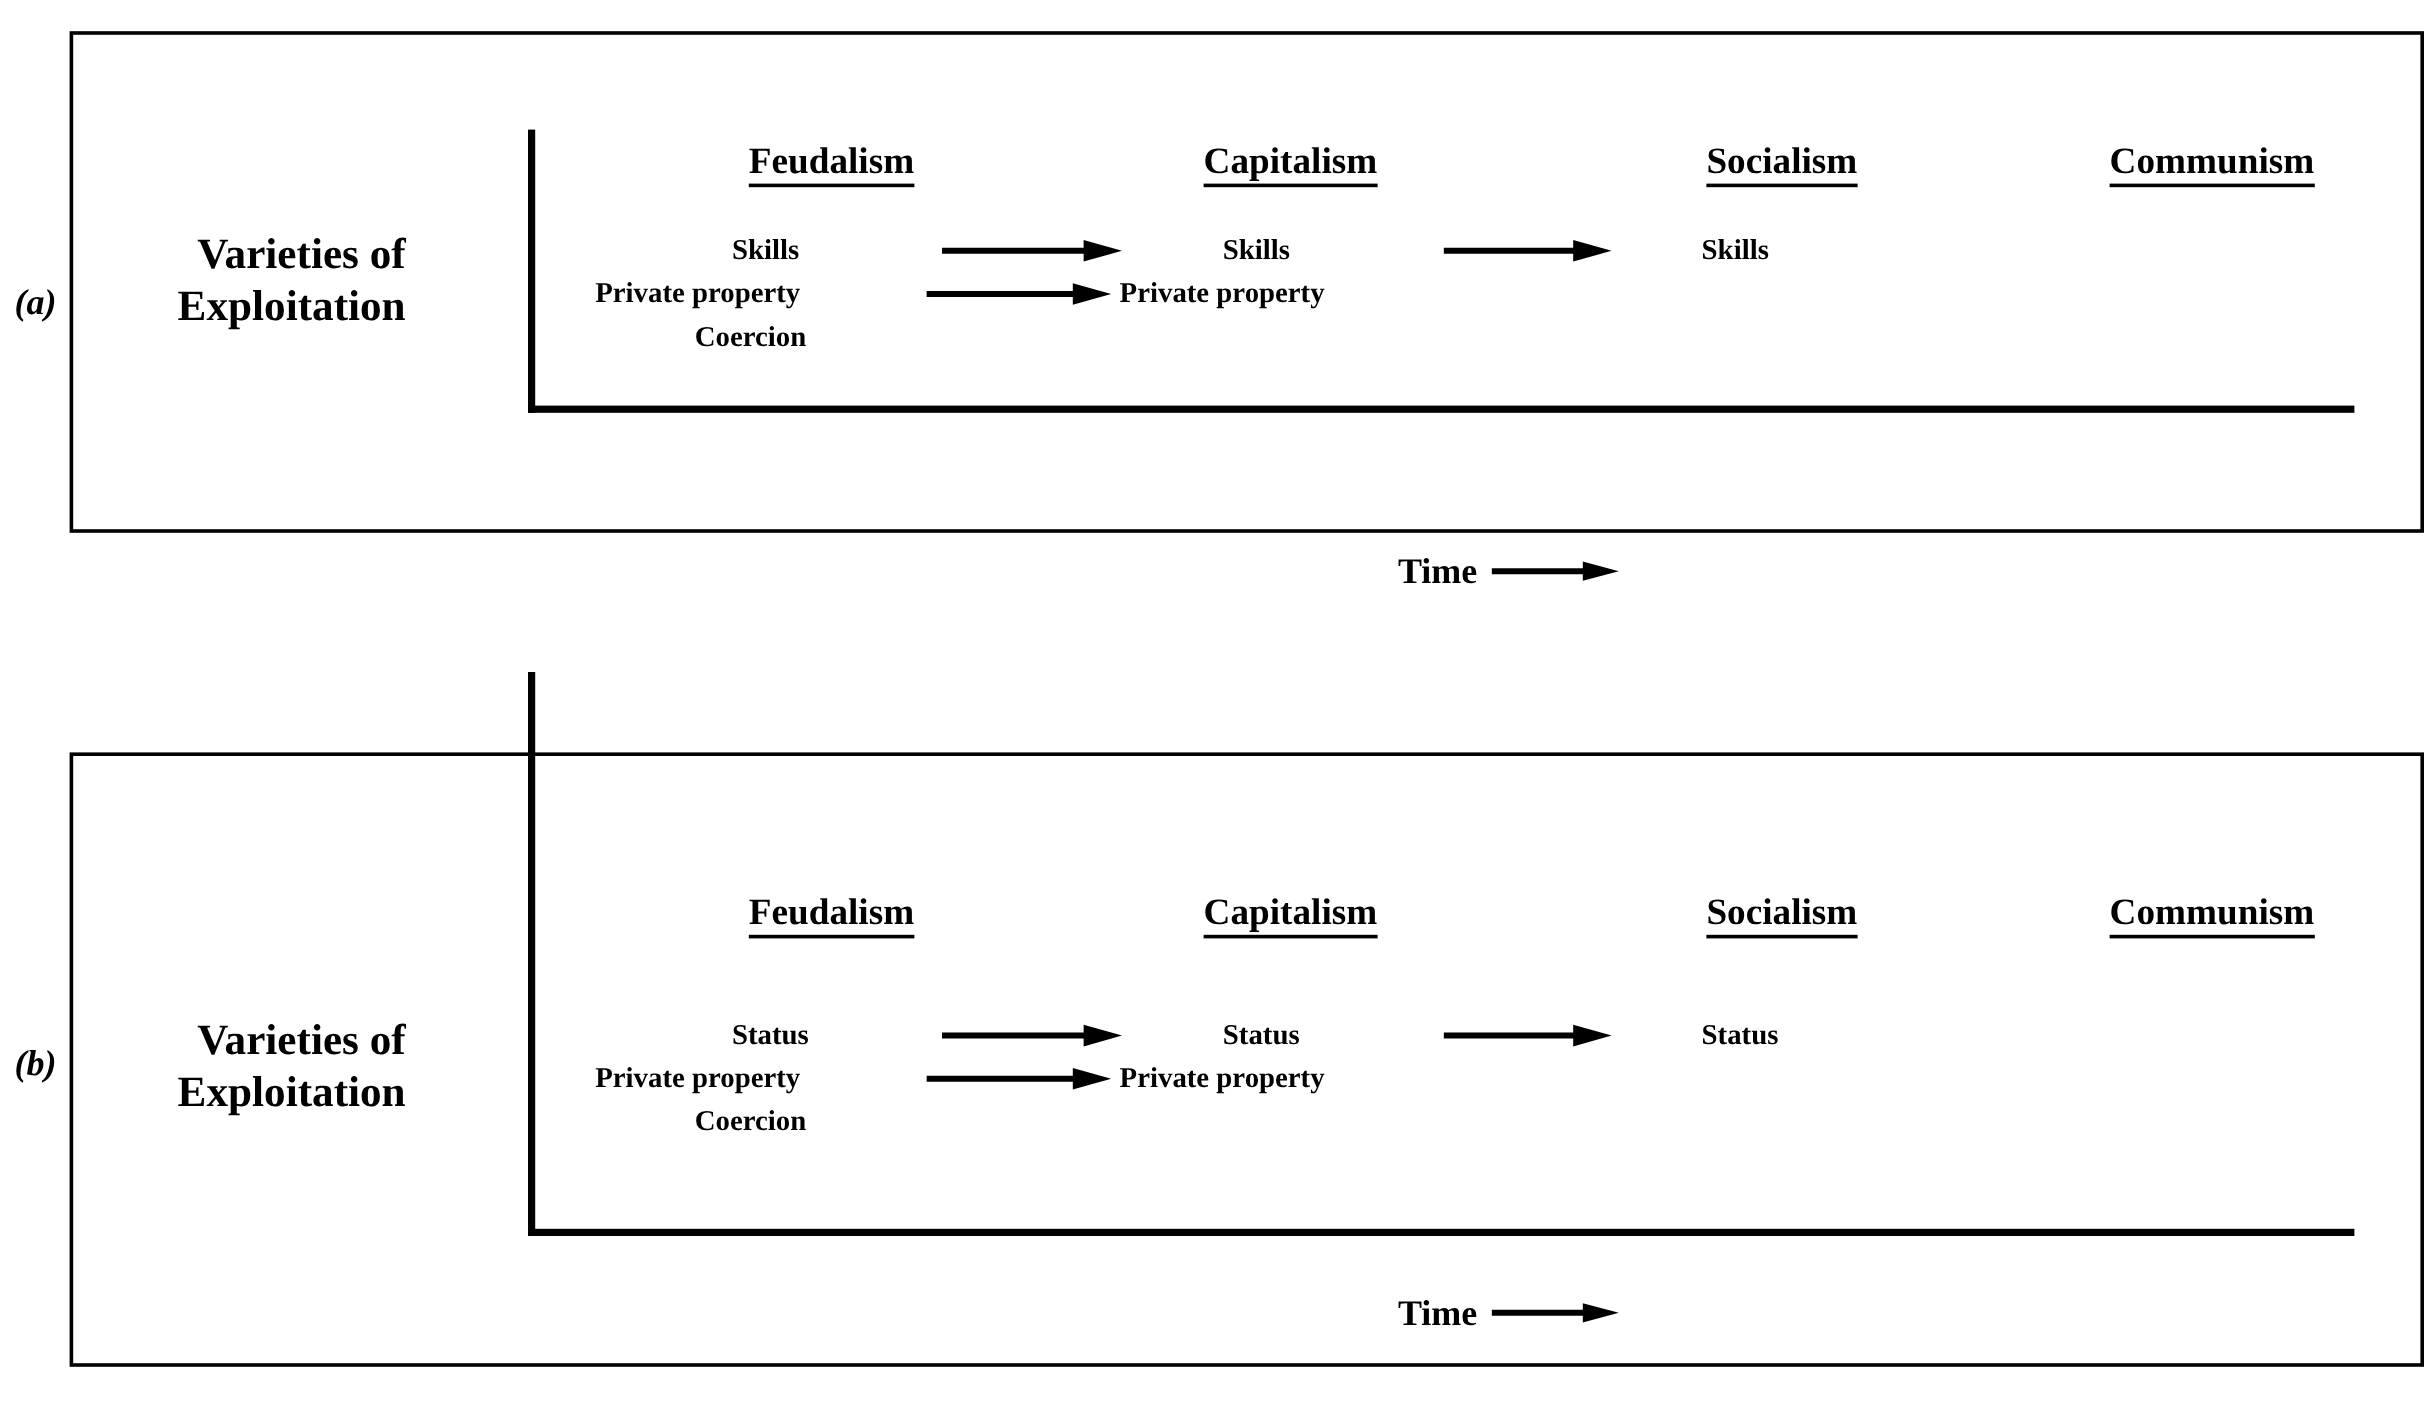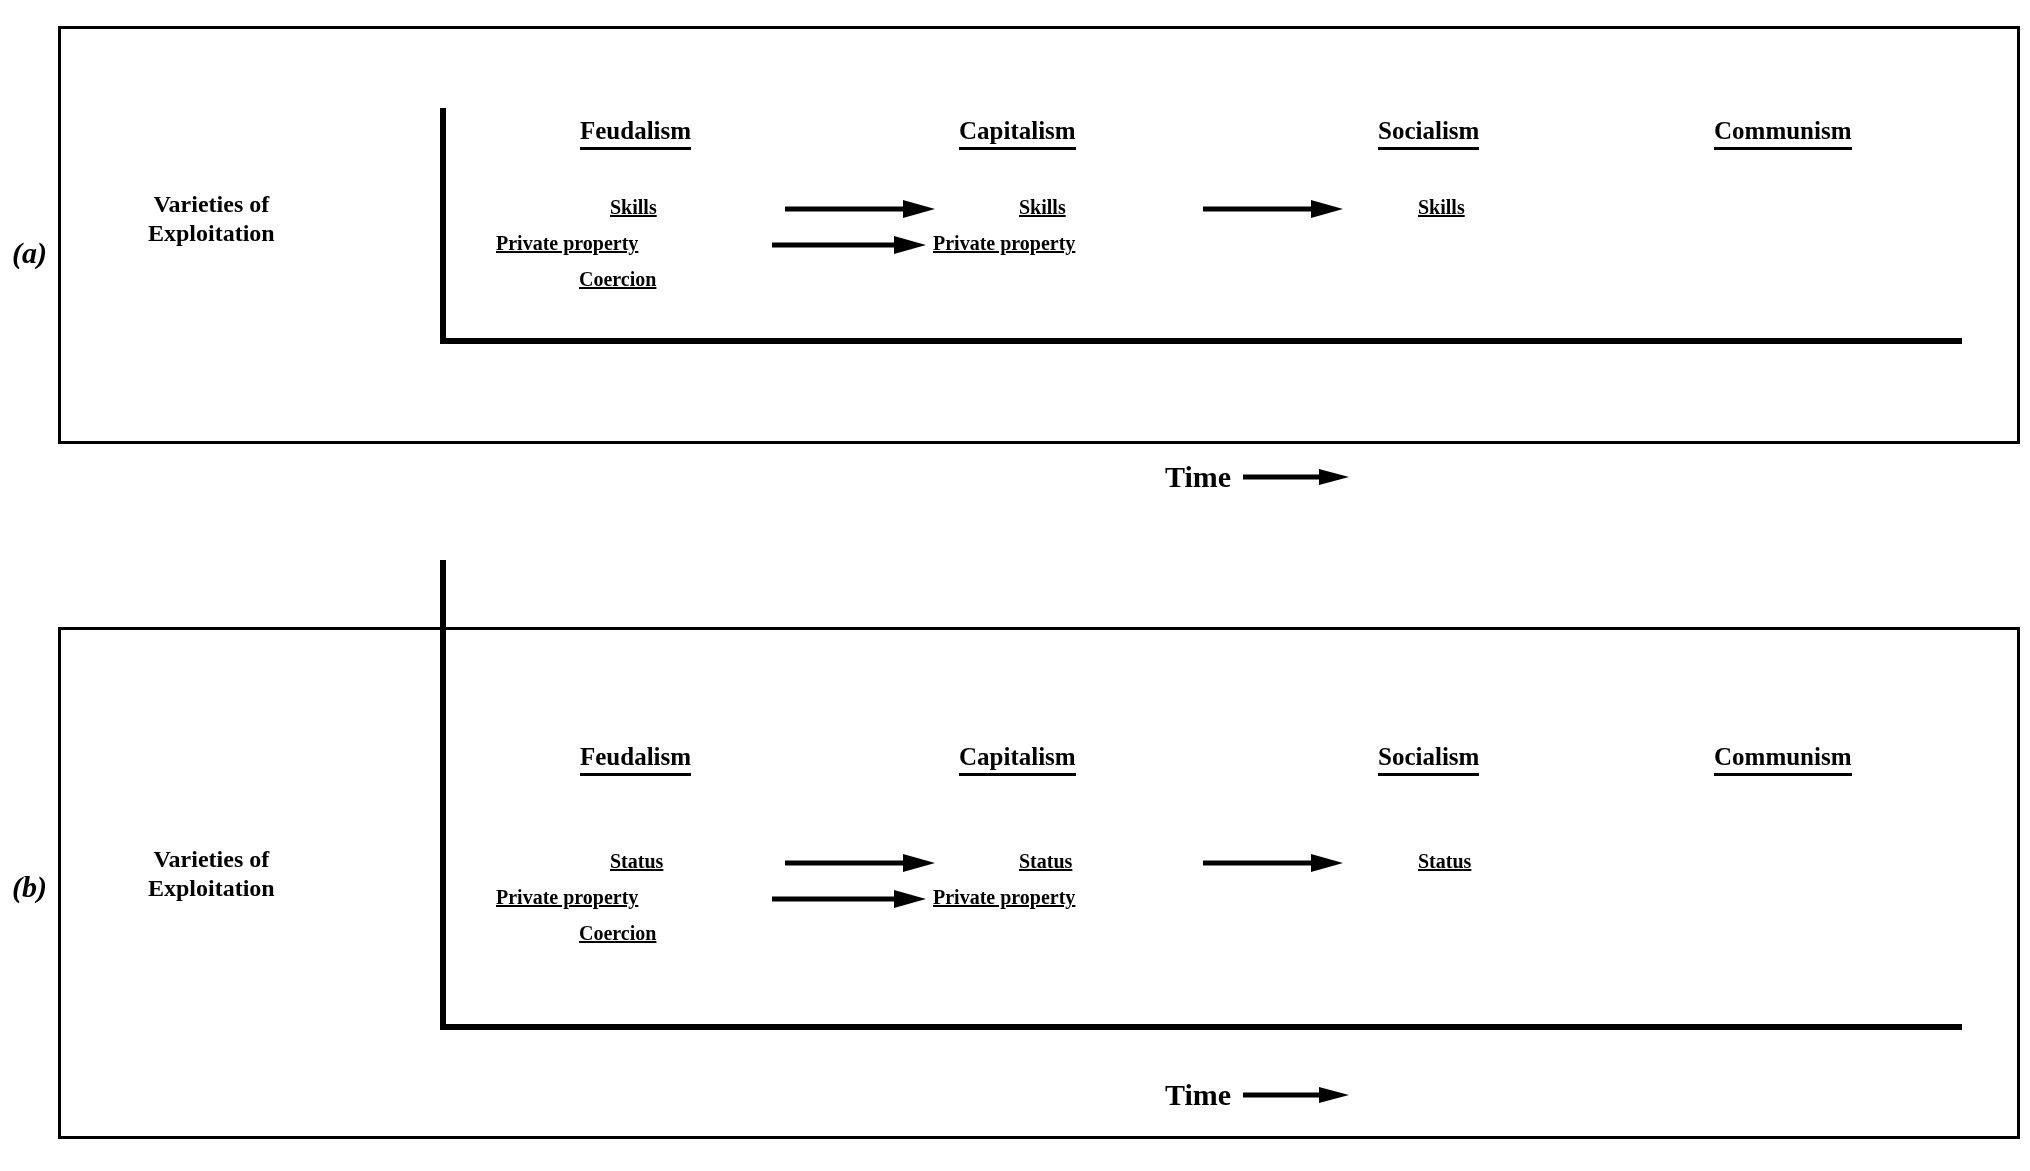--- a/index.html
+++ b/index.html
@@ -43,23 +43,23 @@
     font-family: "Liberation Serif", "DejaVu Serif", serif;
     line-height: 1;
   }
   #marker-a { left: 12px; top: 238px; }
   #marker-b { left: 12px; top: 872px; }
 
   
   .varieties {
     position: absolute;
     font-weight: 700;
-    font-size: 24px;
+    font-size: 36px;
     line-height: 1.22;
-    text-align: center;
+    text-align: right;
     white-space: nowrap;
   }
   #varieties-a { left: 148px; top: 190px; }
   #varieties-b { left: 148px; top: 845px; }
 
   
   .axis-v {
     position: absolute;
     width: 6px;
     background: #000;
@@ -71,35 +71,35 @@
   }
   #axis-v-a { left: 440px; top: 108px; height: 236px; }
   #axis-h-a { left: 440px; top: 338px; width: 1522px; }
   #axis-v-b { left: 440px; top: 560px; height: 470px; }
   #axis-h-b { left: 440px; top: 1024px; width: 1522px; }
 
   
   .col-header {
     position: absolute;
     font-weight: 700;
-    font-size: 25px;
+    font-size: 31px;
     line-height: 1;
     white-space: nowrap;
     border-bottom: 3px solid #000;
     padding-bottom: 4px;
+    margin-left: 44px;
   }
 
   
   .cell {
     position: absolute;
     font-weight: 700;
-    font-size: 20px;
-    line-height: 1;
-    white-space: nowrap;
-    text-decoration: underline;
+    font-size: 24px;
+    line-height: 1;
+    white-space: nowrap;
   }
 
   
   .arrow {
     position: absolute;
     height: 22px;
     pointer-events: none;
   }
   .arrow svg { display: block; }
 

